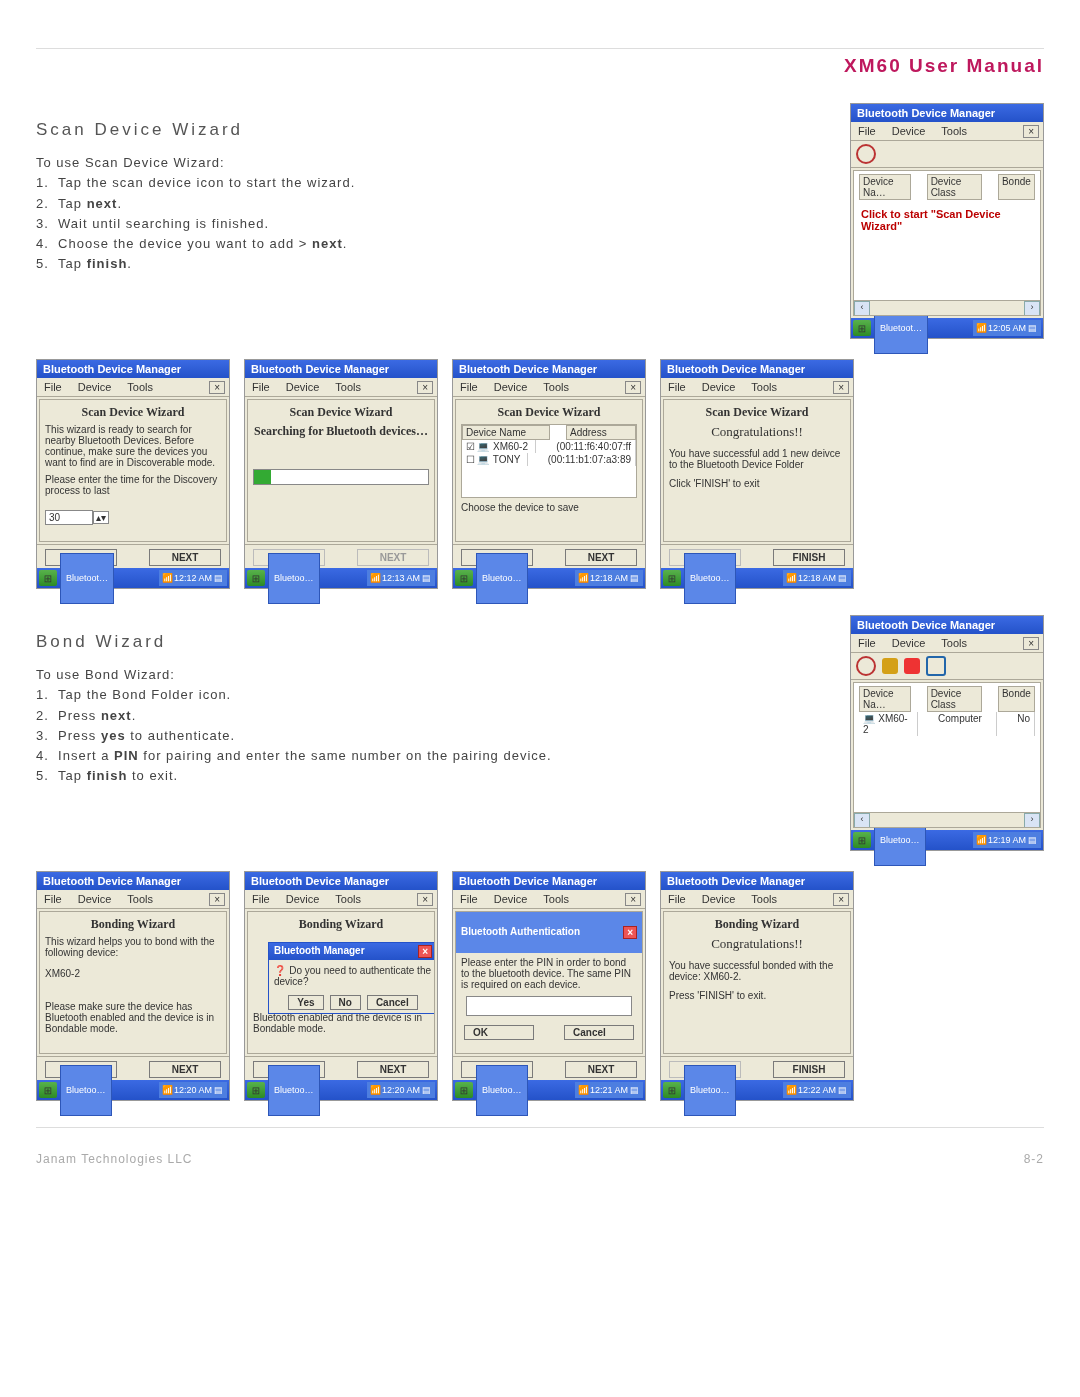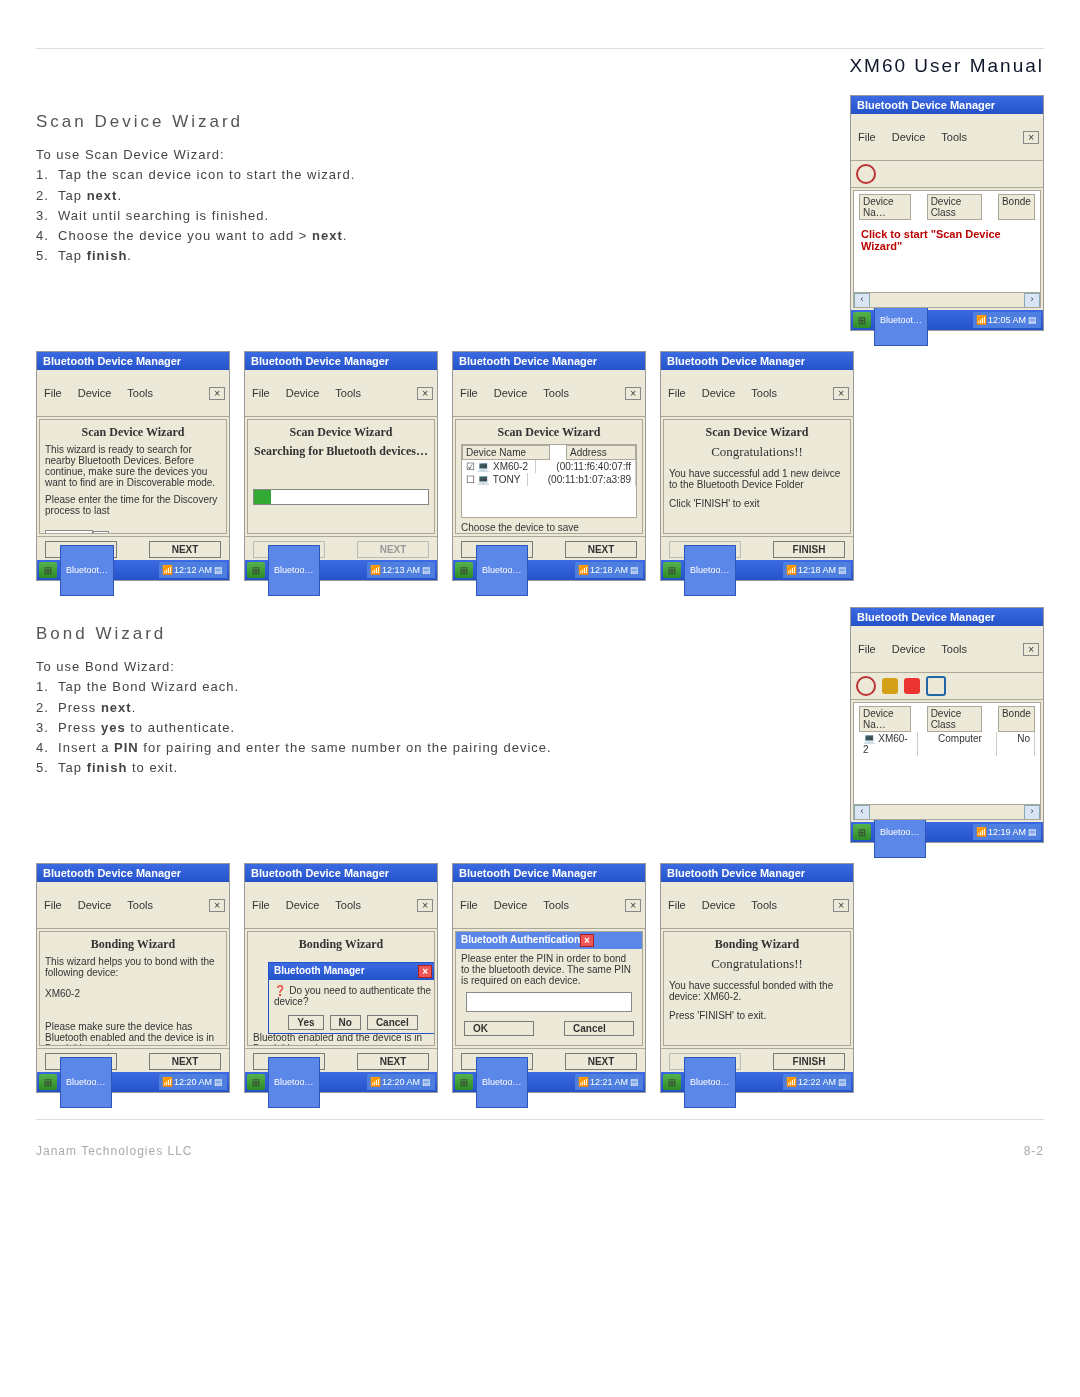--- a/index.html
+++ b/index.html
@@ -1,28 +1,28 @@
 <!DOCTYPE html>
 <html><head>
 <meta charset="utf-8">
 <style>
 body{margin:0;background:#fff;font-family:Verdana,Arial,sans-serif;font-size:12px;color:#333}
 .page{width:1008px;margin:0 auto;padding:40px 36px}
 .hr-top{border:none;border-top:1px solid #ddd;margin:8px 0 2px}
-.header-title{text-align:right;color:#0f172a;font-size:19px;letter-spacing:2px;font-weight:400;margin:6px 0 18px}
+.header-title{text-align:right;color:#be185d;font-size:19px;letter-spacing:2px;font-weight:700;margin:6px 0 26px}
 .section-title{font-size:17px;color:#555;letter-spacing:3px;margin:14px 0 10px}
 .cols{display:flex;gap:20px;align-items:flex-start}
 .instr{flex:1;font-size:13px;color:#444;line-height:1.55;letter-spacing:1px}
 .instr .bold{font-weight:700}
 .four-up{display:flex;gap:14px;margin:20px 0 26px}
 .shot,.shot-lg{border:1px solid #999;background:#ece9d8;display:flex;flex-direction:column;font-family:Tahoma,Arial,sans-serif}
 .shot{width:192px;height:228px}
 .shot-lg{width:192px;height:234px}
 .titlebar{background:linear-gradient(#3b6ae3,#2452c9);color:#fff;font-size:11px;font-weight:700;padding:3px 6px;letter-spacing:0}
-.menubar{background:#ece9d8;border-bottom:1px solid #aca899;padding:16px 4px;font-size:11px;display:flex;gap:10px;align-items:center}
+.menubar{background:#ece9d8;border-bottom:1px solid #aca899;padding:2px 4px;font-size:11px;display:flex;gap:10px;align-items:center}
 .menubar span{padding:1px 3px}
 .menubar .x{margin-left:auto;border:1px solid #888;padding:0 4px;font-size:10px;background:#ece9d8}
 .toolbar{background:#ece9d8;padding:3px 5px;border-bottom:1px solid #aca899;display:flex;gap:6px;align-items:center}
 .ico{width:16px;height:16px;display:inline-block;border-radius:3px}
 .ico.red{border:2px solid #b33;border-radius:50%}
 .ico.gear{background:#d4a017}
 .client{flex:1;background:#fff;border:1px solid #aca899;margin:2px;padding:3px 5px;font-size:10px;color:#333;overflow:hidden;position:relative}
 .client.cream{background:#ece9d8}
 .client h3{margin:2px 0 4px;font-size:12px;text-align:center;font-family:Georgia,serif;font-weight:700}
 .client .sub{font-family:Georgia,serif;font-weight:700;text-align:center;font-size:12px;margin-bottom:6px}
@@ -45,21 +45,21 @@
 .prog .fill{height:100%;width:10%;background:#3a3}
 .spin{border:1px solid #888;padding:0 2px;font-size:10px;background:#fff}
 .inp{border:1px solid #888;padding:1px 3px;width:40px;font-size:10px;display:inline-block;background:#fff}
 .pin{border:1px solid #888;width:160px;height:16px;margin:6px auto;display:block;background:#fff}
 .dlg{position:absolute;left:20px;top:30px;width:168px;background:#ece9d8;border:1px solid #2452c9}
 .dlgh{background:linear-gradient(#3b6ae3,#2452c9);color:#fff;font-size:10px;font-weight:700;padding:2px 5px;display:flex;justify-content:space-between}
 .dlgh .xc{background:#e55;color:#fff;padding:0 3px;border:1px solid #a22}
 .dlgb{padding:5px;font-size:10px}
 .dlgbtns{display:flex;gap:6px;justify-content:center;padding:3px}
 .dlgbtns .b{border:1px solid #7a7a7a;padding:1px 8px;font-size:10px;font-weight:700;background:#ece9d8}
-.authbox{background:#5b87e8;color:#fff;font-size:10px;font-weight:700;padding:2px 5px;margin:-3px -5px 4px;display:flex;}
+.authbox{background:#5b87e8;color:#fff;font-size:10px;font-weight:700;padding:14px 5px;margin:-3px -5px 4px;display:flex;justify-content:space-between}
 .authbox .xc{background:#e55;padding:0 3px;border:1px solid #a22}
 .devlist{background:#fff;border:1px solid #aca899}
 .footer{border-top:1px solid #ddd;margin-top:24px;padding-top:24px;display:flex;justify-content:space-between;font-size:12px;color:#aaa;letter-spacing:1px}
 </style>
 </head>
 <body>
 
 <div class="page">
 <hr class="hr-top">
 <div class="header-title">XM60 User Manual</div>
@@ -238,21 +238,21 @@
             <span class="tic">▤</span>
           </span>
         </div>
   </div>
 </div>
 
 <div class="cols">
   <div class="instr">
     <div class="section-title">Bond Wizard</div>
     <div>To use Bond Wizard:</div>
-    <div>1.&nbsp;&nbsp;<span>Tap the Bond Wizard each.</span></div>
+    <div>1.&nbsp;&nbsp;<span>Tap the Bond Folder icon.</span></div>
     <div>2.&nbsp;&nbsp;<span>Press </span><span class="bold">next</span><span>.</span></div>
     <div>3.&nbsp;&nbsp;<span>Press </span><span class="bold">yes</span><span> to authenticate.</span></div>
     <div>4.&nbsp;&nbsp;<span>Insert a </span><span class="bold">PIN</span><span> for pairing and enter the same number on the pairing device.</span></div>
     <div>5.&nbsp;&nbsp;<span>Tap </span><span class="bold">finish</span><span> to exit.</span></div>
   </div>
 
   <div class="shot-lg">
     <div class="titlebar">Bluetooth Device Manager</div>
     <div class="menubar">
           <span>File</span>

